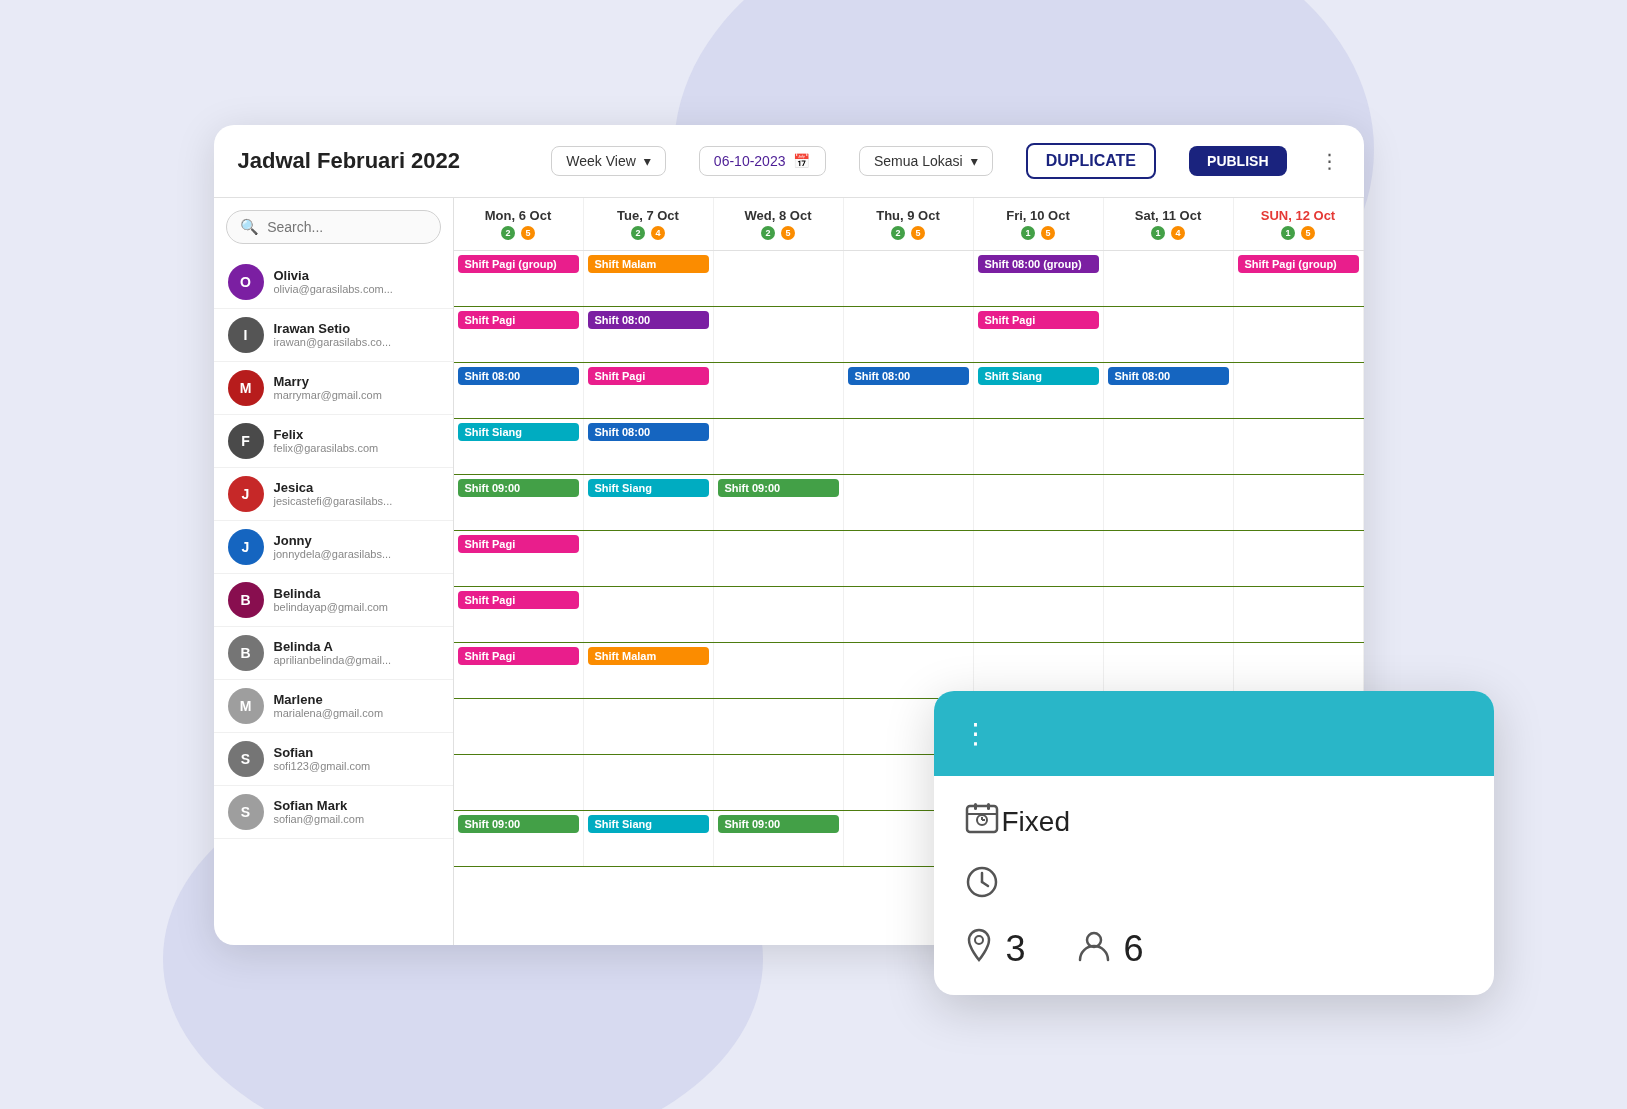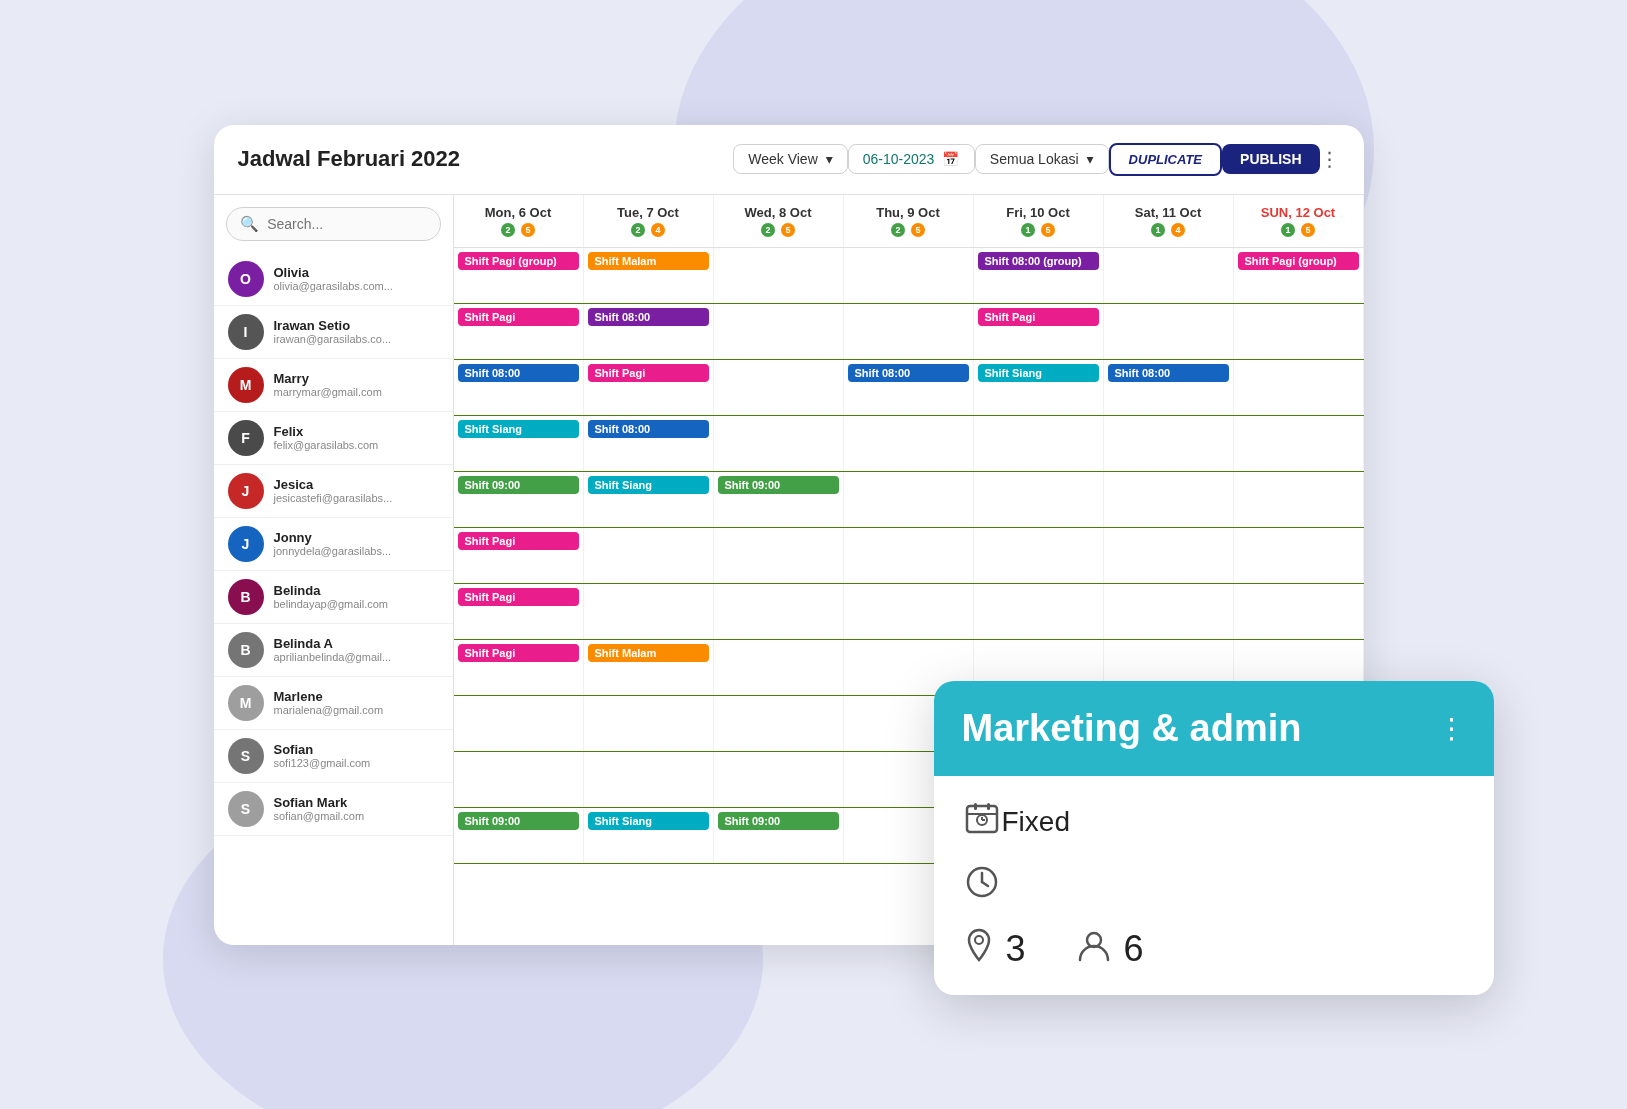--- a/index.html
+++ b/index.html
@@ -45,21 +45,21 @@
       display: flex;
       flex-direction: column;
     }
 
     
     .header {
       display: flex;
       align-items: center;
       padding: 18px 24px;
       border-bottom: 1px solid #e0e0e0;
-      gap: 0;
+      gap: 33px;
       flex-shrink: 0;
     }
     .header-title {
       font-size: 22px;
       font-weight: 700;
       color: #222;
       flex: 1;
     }
     .view-select {
       display: flex;
@@ -74,21 +74,21 @@
       background: #fff;
     }
     .date-picker {
       display: flex;
       align-items: flex-start;
       border: 1px solid #d0d0d0;
       border-radius: 8px;
       padding: 6px 14px;
       gap: 8px;
       font-size: 14px;
-      color: #0f766e;
+      color: #4c1d95;
       cursor: pointer;
       background: #fff;
     }
     .location-select {
       display: flex;
       align-items: center;
       border: 1px solid #d0d0d0;
       border-radius: 8px;
       padding: 6px 14px;
       gap: 8px;
@@ -96,24 +96,23 @@
       color: #333;
       cursor: pointer;
       background: #fff;
     }
     .btn-duplicate {
       border: 2px solid #1a237e;
       background: #fff;
       color: #1a237e;
       border-radius: 8px;
       padding: 7px 18px;
-      font-size: 13px;
+      font-size: 16px;
       font-weight: 600;
       cursor: pointer;
-      font-style: italic;
     }
     .btn-publish {
       background: #1a237e;
       color: #fff;
       border: none;
       border-radius: 8px;
       padding: 7px 18px;
       font-size: 14px;
       font-weight: 600;
       cursor: pointer;
@@ -670,21 +669,20 @@
               <div class="cal-cell"></div>
               <div class="cal-cell"></div>
             </div>
           </div>
       </div>
     </div>
   </div>
 
   <div class="popup-card">
     <div class="popup-header">
-      <div class="popup-title">Marketing &amp; admin</div>
       <span class="popup-more">⋮</span>
     </div>
     <div class="popup-body">
       <div class="popup-row">
         <span class="popup-icon">
           <svg width="36" height="36" viewBox="0 0 36 36" fill="none">
             <rect x="3" y="6" width="30" height="26" rx="3" stroke="#555" stroke-width="2.5" fill="none"></rect>
             <rect x="10" y="3" width="3" height="7" rx="1.5" fill="#555"></rect>
             <rect x="23" y="3" width="3" height="7" rx="1.5" fill="#555"></rect>
             <line x1="3" y1="14" x2="33" y2="14" stroke="#555" stroke-width="2"></line>

